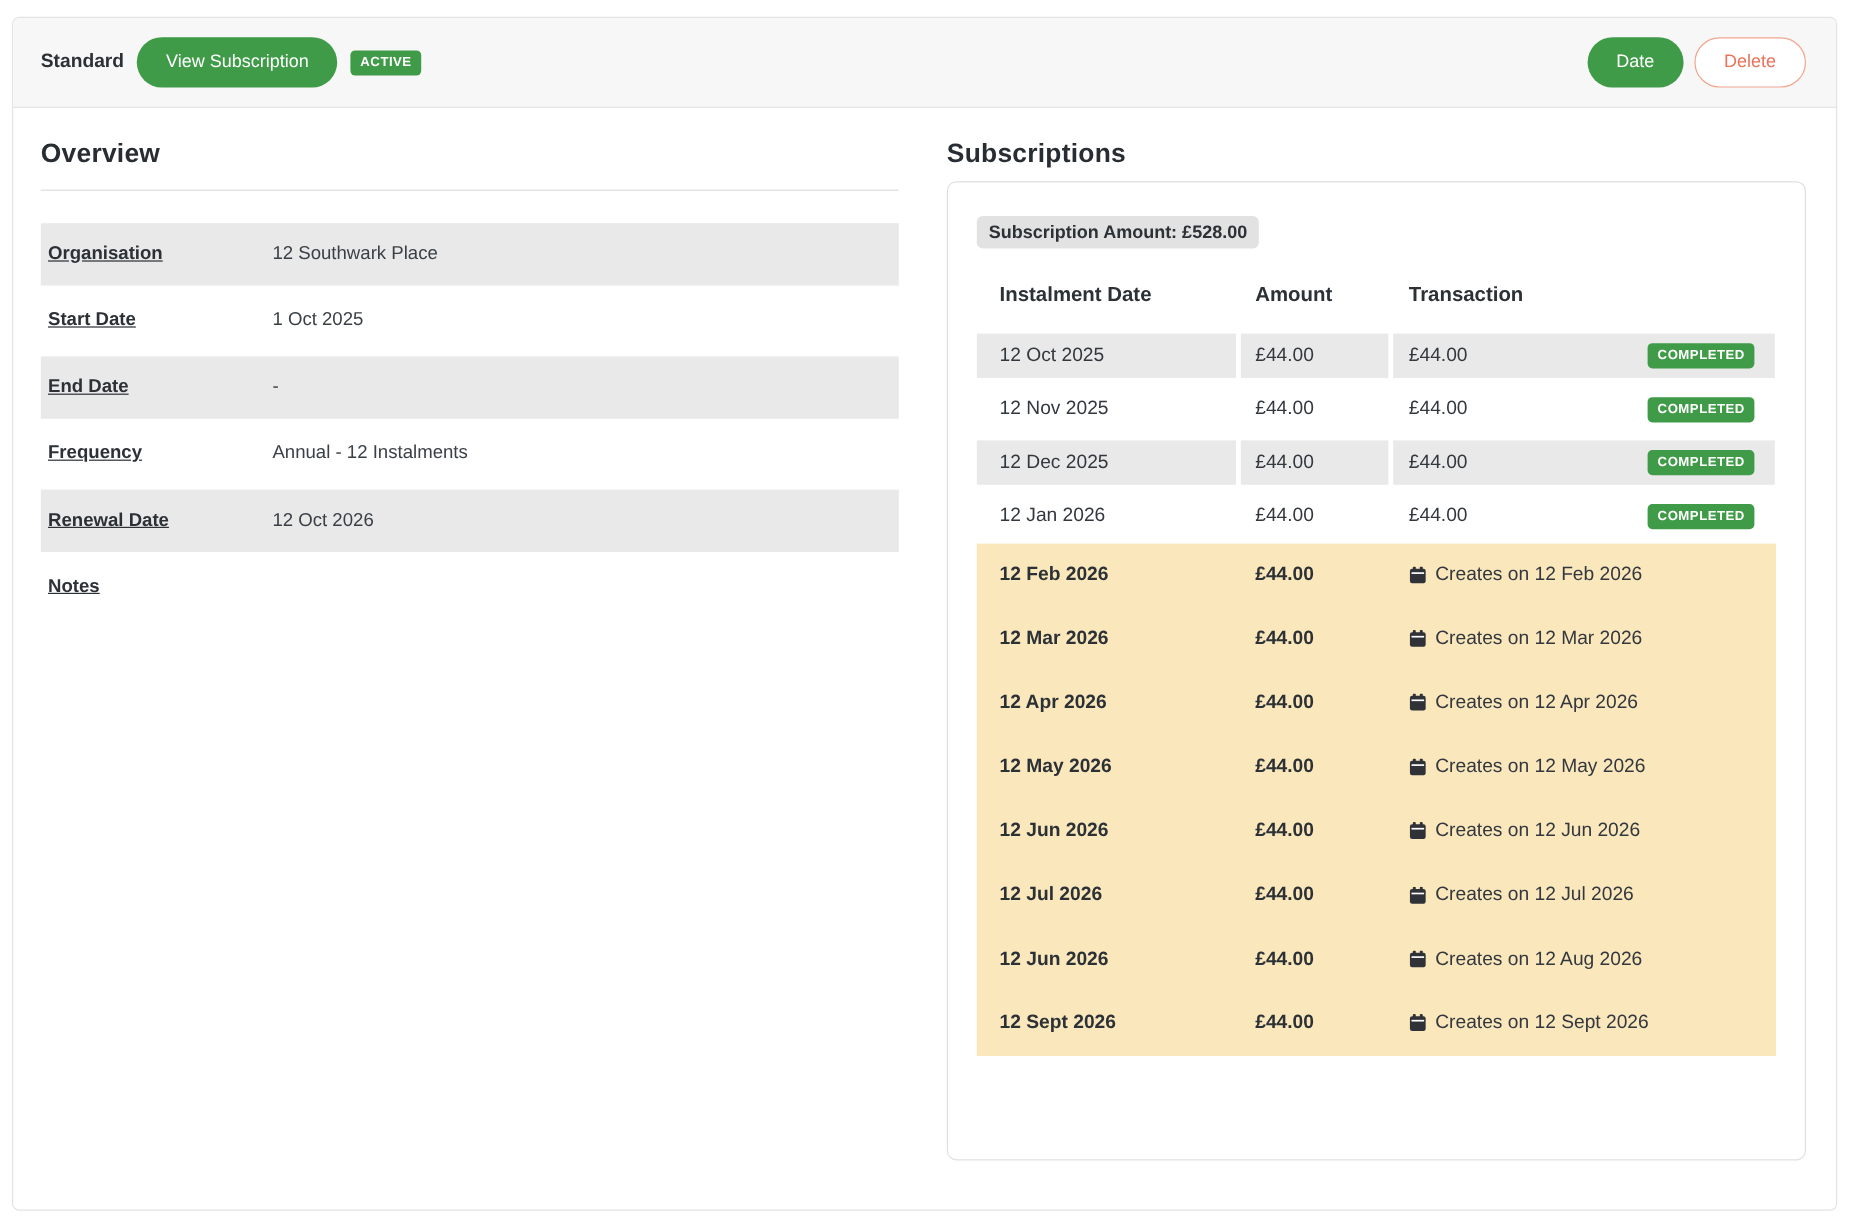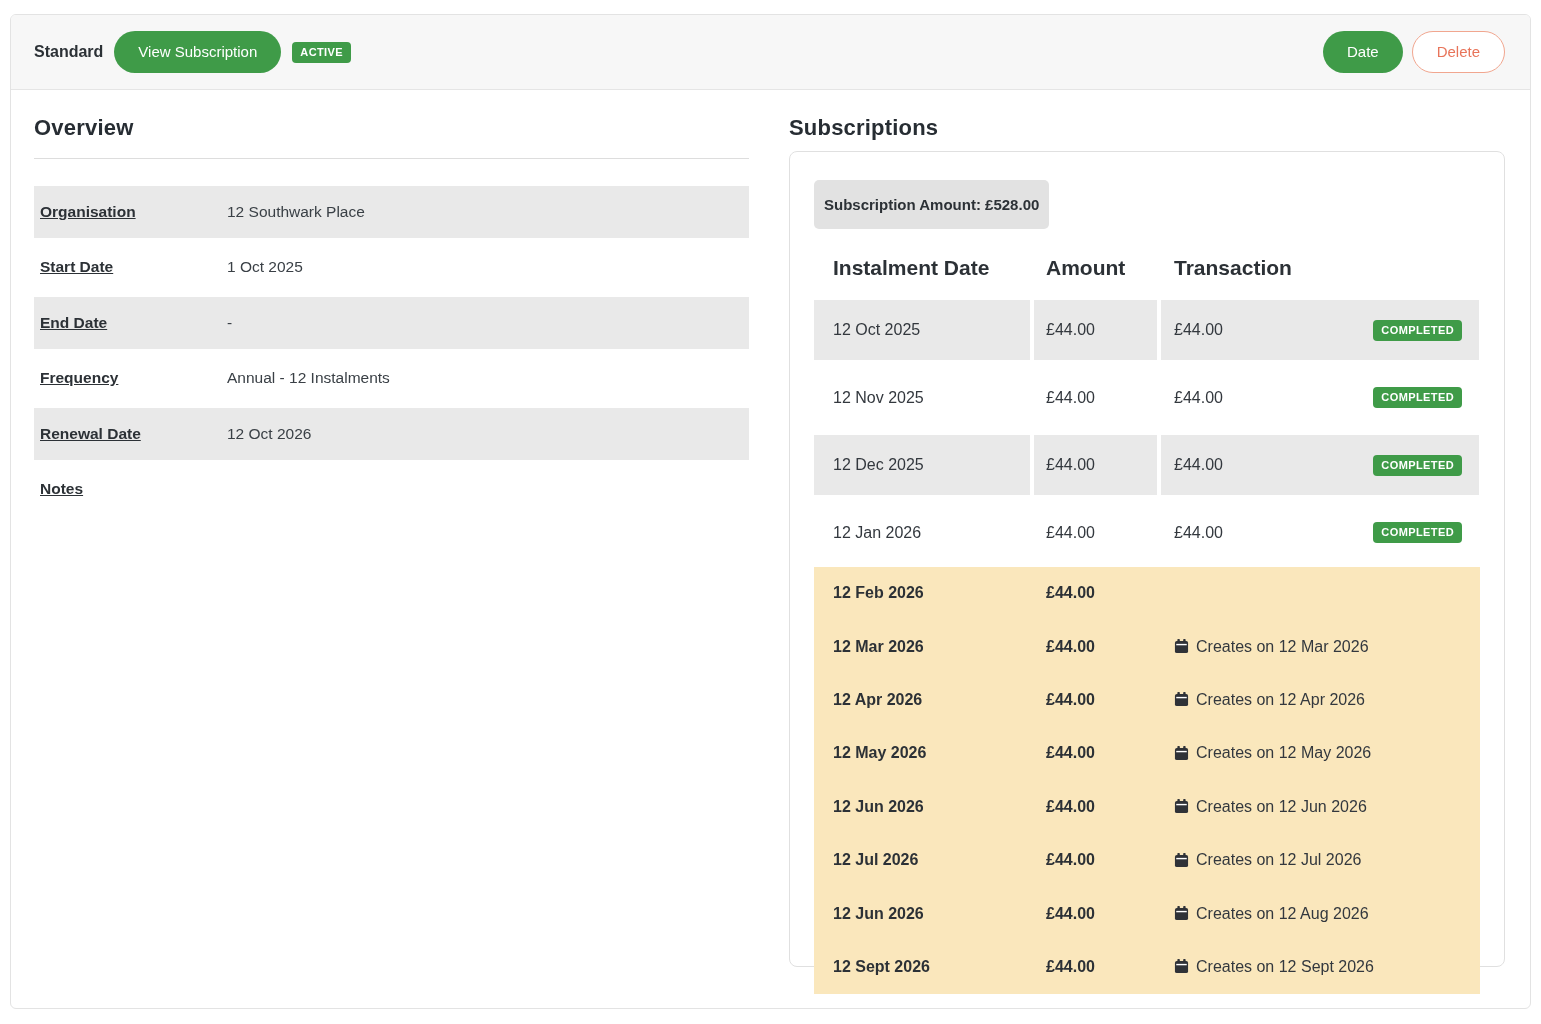--- a/index.html
+++ b/index.html
@@ -102,43 +102,43 @@
     height: 816px;
     border: 1px solid #e0e0e0;
     border-radius: 8px;
     padding: 28px 24px 0 24px;
     background: #fff;
   }
   .amount-chip {
     display: inline-block;
     background: #e2e2e2;
     border-radius: 5px;
-    padding: 16px 10px;
+    padding: 5px 10px;
     font-size: 15px;
     font-weight: 700;
     color: #2c3136;
   }
   .grid-cols {
     display: grid;
     grid-template-columns: 216px 123px 318px;
     column-gap: 4px;
   }
   .sub-header {
     margin-top: 22px;
     height: 34px;
     align-items: center;
     font-weight: 700;
-    font-size: 21px;
+    font-size: 17px;
     color: #2c3136;
   }
   .col-pad1 { padding-left: 19px; }
   .col-pad2 { padding-left: 12px; }
   .col-pad3 { padding-left: 13px; }
   .completed-rows { margin-top: 15px; display: flex; flex-direction: column; gap: 7.5px; }
-  .c-row { height: 60px; }
+  .c-row { height: 37px; }
   .c-row:nth-of-type(odd) > .cell { background: #e9e9e9; }
   .cell { display: flex; align-items: center; font-size: 16px; color: #33383e; }
   .cell.tx { justify-content: space-between; padding-right: 17px; }
   .pending-rows { margin-top: 4px; background: #fae7bc; }
   .p-row { height: 53.4px; }
   .p-row .bold { font-weight: 700; color: #2c3136; }
   .cal-icon { margin-right: 7px; flex: none; display: inline-block; }
 </style>
 </head>
 <body>
@@ -244,20 +244,29 @@
                 <span class="badge">COMPLETED</span>
               </div>
             </div>
           </div>
 
         <div class="pending-rows">
 
             <div class="p-row grid-cols">
               <div class="cell col-pad1 bold">12 Feb 2026</div>
               <div class="cell col-pad2 bold">£44.00</div>
+              <div class="cell col-pad3">
+                <svg class="cal-icon" width="15" height="15" viewBox="0 0 16 16">
+                  <rect x="1" y="2" width="14" height="13" rx="2" fill="#2f3237"></rect>
+                  <rect x="3.6" y="0" width="2.6" height="4.2" rx="0.9" fill="#2f3237"></rect>
+                  <rect x="9.8" y="0" width="2.6" height="4.2" rx="0.9" fill="#2f3237"></rect>
+                  <rect x="2.4" y="5.2" width="11.2" height="1.5" fill="#ffffff"></rect>
+                </svg>
+                <span>Creates on 12 Feb 2026</span>
+              </div>
             </div>
 
             <div class="p-row grid-cols">
               <div class="cell col-pad1 bold">12 Mar 2026</div>
               <div class="cell col-pad2 bold">£44.00</div>
               <div class="cell col-pad3">
                 <svg class="cal-icon" width="15" height="15" viewBox="0 0 16 16">
                   <rect x="1" y="2" width="14" height="13" rx="2" fill="#2f3237"></rect>
                   <rect x="3.6" y="0" width="2.6" height="4.2" rx="0.9" fill="#2f3237"></rect>
                   <rect x="9.8" y="0" width="2.6" height="4.2" rx="0.9" fill="#2f3237"></rect>

